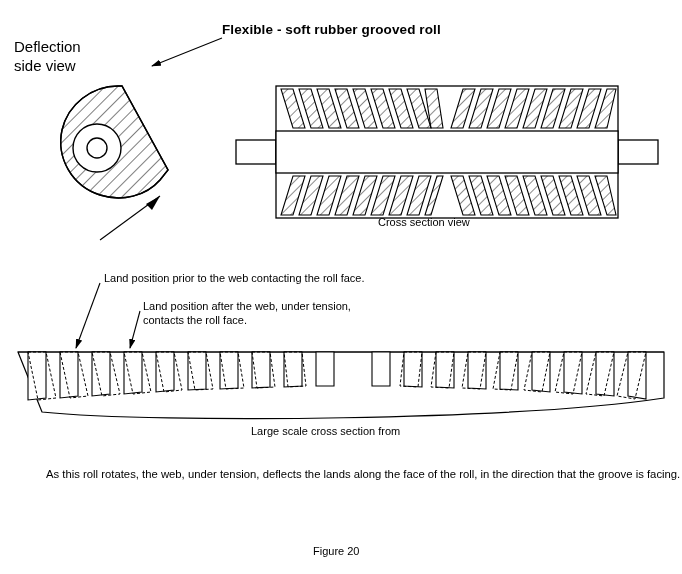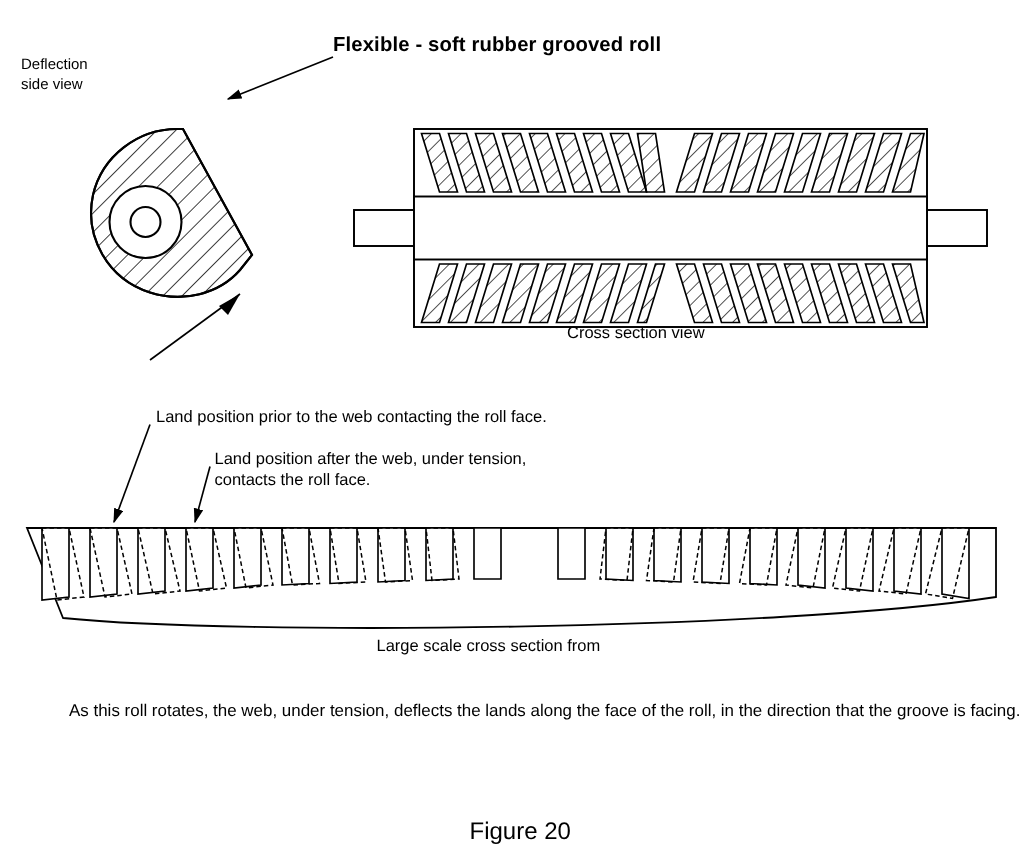--- a/index.html
+++ b/index.html
@@ -30,21 +30,21 @@
   #title {
     left: 222px;
     top: 22px;
     font-size: 13.5px;
     font-weight: bold;
     letter-spacing: 0.1px;
   }
   #deflection-label {
     left: 14px;
     top: 38px;
-    font-size: 10px;
+    font-size: 15px;
   }
   #cross-section-label {
     left: 378px;
     top: 216px;
     font-size: 11px;
   }
   #land-prior-label {
     left: 104px;
     top: 272px;
     font-size: 11px;
@@ -62,21 +62,21 @@
   #body-paragraph {
     left: 46px;
     top: 466px;
     width: 600px;
     font-size: 11.3px;
     line-height: 1.55;
   }
   #figure-label {
     left: 313px;
     top: 545px;
-    font-size: 16px;
+    font-size: 11px;
   }
   svg {
     position: absolute;
     left: 0;
     top: 0;
   }
 </style>
 </head>
 <body>
 

